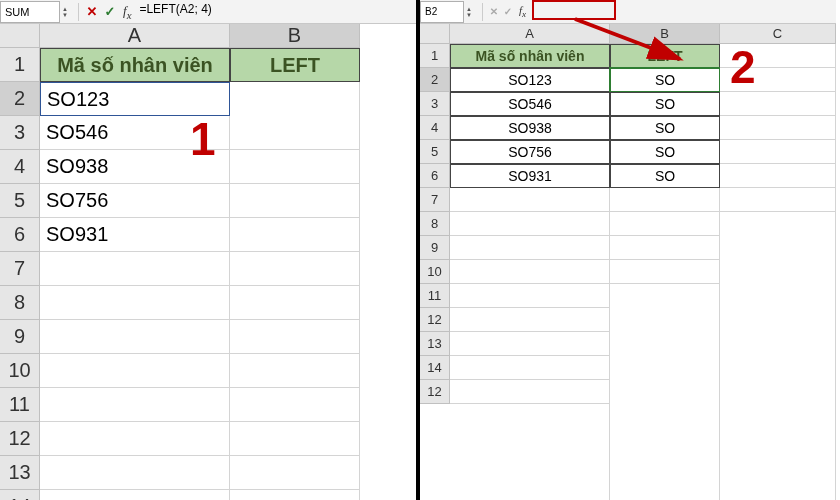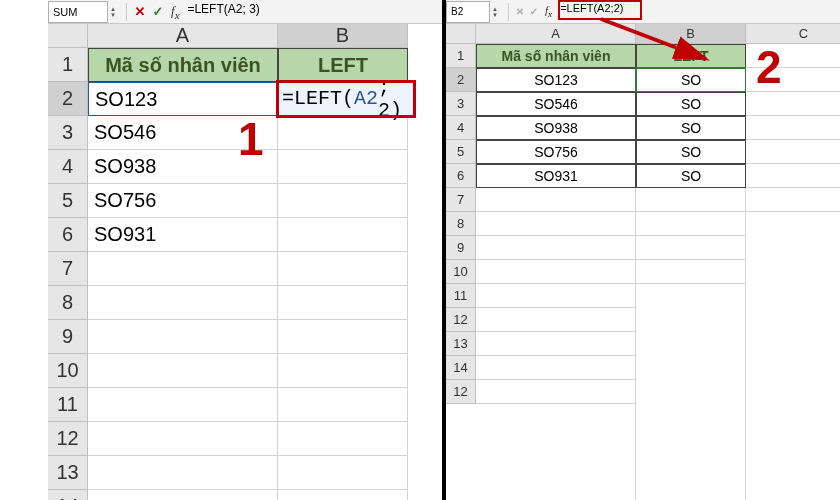--- a/index.html
+++ b/index.html
@@ -9,21 +9,20 @@
     background: #fff;
     width: 840px;
     height: 500px;
     overflow: hidden;
     position: relative;
   }
   .container {
     display: flex;
     width: 840px;
     height: 500px;
-    padding-left: 48px;
   }
   .panel {
     position: relative;
     background: #fff;
   }
   .panel-left { width: 420px; border-right: 4px solid #000; }
   .panel-right { width: 416px; }
 
   
   .fbar {
@@ -154,21 +153,21 @@
   <div class="panel panel-left">
     <div class="fbar">
       <div class="namebox">
           <span>SUM</span>
         </div>
       <div class="namebox-spin">▲<br>▼</div>
       <div class="fbar-sep"></div>
       <div class="fbar-icon ic-cancel">✕</div>
       <div class="fbar-icon ic-accept">✓</div>
       <div class="fx">f<sub>x</sub></div>
-      <div class="fbar-input">=LEFT(A2; 3)</div>
+      <div class="fbar-input">=LEFT(A2; 4)</div>
     </div>
     <div class="grid" style="height:476px;">
       <div class="corner" style="width:40px;height:24px;"></div>
       <div class="colhdr" style="left:40px;top:0;width:190px;height:24px;">A</div>
       <div class="colhdr sel" style="left:230px;top:0;width:130px;height:24px;">B</div>
 
       <div class="rowhdr" style="left:0;top:24px;width:40px;height:34px;">1</div>
       <div class="rowhdr sel" style="left:0;top:58px;width:40px;height:34px;">2</div>
       <div class="rowhdr" style="left:0;top:92px;width:40px;height:34px;">3</div>
       <div class="rowhdr" style="left:0;top:126px;width:40px;height:34px;">4</div>
@@ -207,41 +206,35 @@
       <div class="cell" style="left:230px;top:160px;width:130px;height:34px;"></div>
       <div class="cell" style="left:230px;top:194px;width:130px;height:34px;"></div>
       <div class="cell" style="left:230px;top:228px;width:130px;height:34px;"></div>
       <div class="cell" style="left:230px;top:262px;width:130px;height:34px;"></div>
       <div class="cell" style="left:230px;top:296px;width:130px;height:34px;"></div>
       <div class="cell" style="left:230px;top:330px;width:130px;height:34px;"></div>
       <div class="cell" style="left:230px;top:364px;width:130px;height:34px;"></div>
       <div class="cell" style="left:230px;top:398px;width:130px;height:34px;"></div>
       <div class="cell" style="left:230px;top:432px;width:130px;height:34px;"></div>
 
-      <div class="cell editing" style="left:230px;top:58px;width:136px;height:34px;">
-        <span>=LEFT(</span>
-          <span class="ref-a2">A2</span>
-          <span>; 2)</span>
-      </div>
 
       <div class="big-num" style="left:190px;top:88px;">1</div>
     </div>
   </div>
 
   <div class="panel panel-right">
     <div class="fbar">
       <div class="namebox">
           <span>B2</span>
         </div>
       <div class="namebox-spin">▲<br>▼</div>
       <div class="fbar-sep"></div>
       <div class="fbar-icon">✕</div>
       <div class="fbar-icon">✓</div>
       <div class="fx">f<sub>x</sub></div>
-      <div class="fbar-input">=LEFT(A2;2)</div>
     </div>
     <div class="grid" style="height:476px;">
       <div class="corner" style="width:30px;height:20px;"></div>
       <div class="colhdr" style="left:30px;top:0;width:160px;height:20px;">A</div>
       <div class="colhdr sel" style="left:190px;top:0;width:110px;height:20px;">B</div>
       <div class="colhdr" style="left:300px;top:0;width:116px;height:20px;">C</div>
 
       <div class="rowhdr" style="left:0;top:20px;width:30px;height:24px;">1</div>
       <div class="rowhdr sel" style="left:0;top:44px;width:30px;height:24px;">2</div>
       <div class="rowhdr" style="left:0;top:68px;width:30px;height:24px;">3</div>

